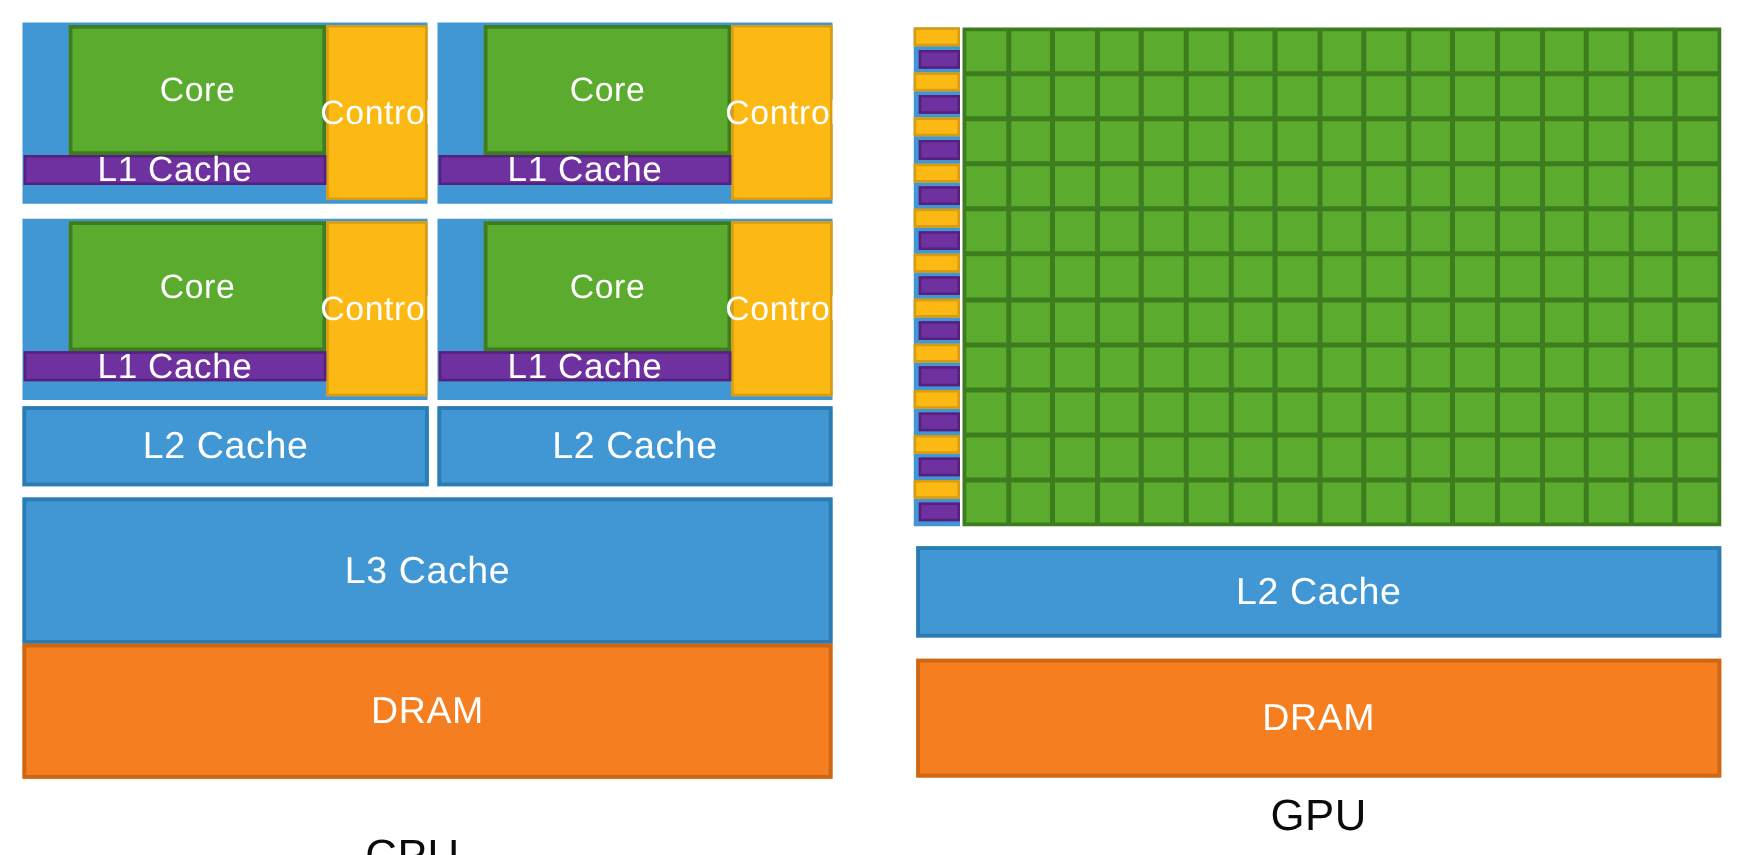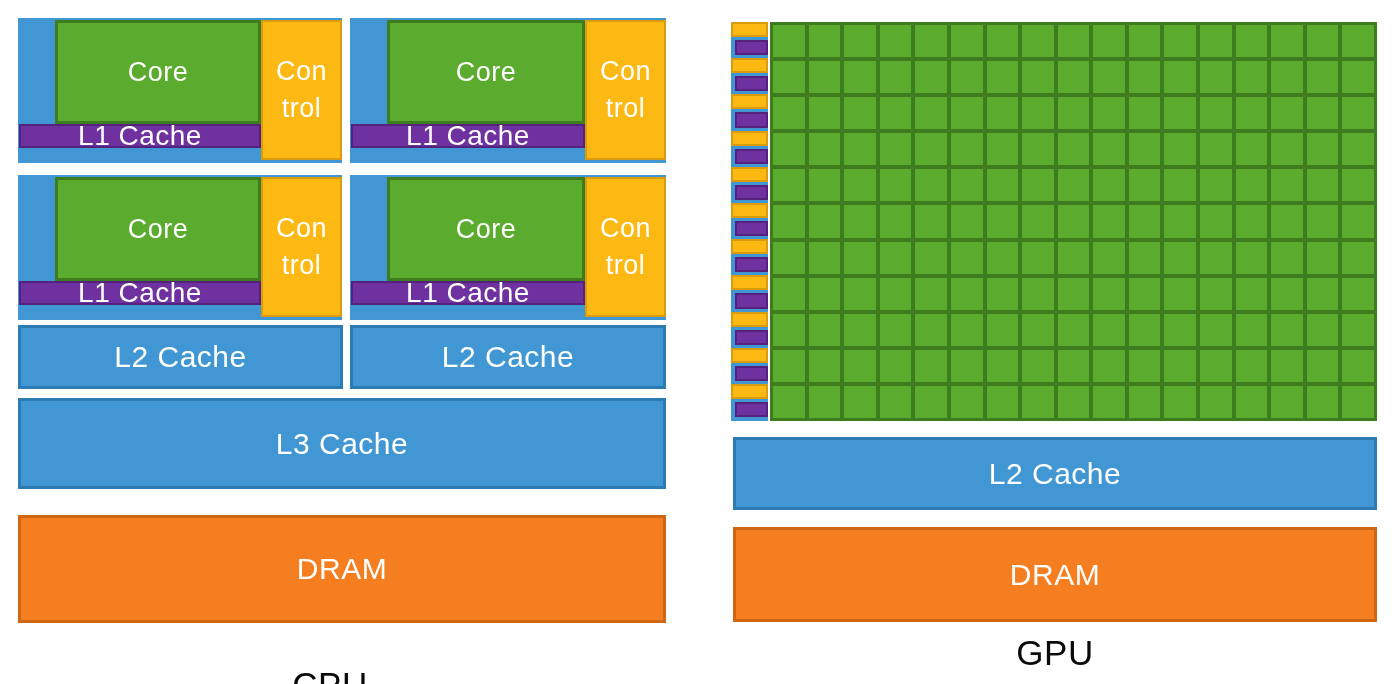--- a/index.html
+++ b/index.html
@@ -20,39 +20,39 @@
   .cg1{left:18px;top:18px;width:324px;height:145px;}
   .cg2{left:350px;top:18px;width:316px;height:145px;}
   .cg3{left:18px;top:175px;width:324px;height:145px;}
   .cg4{left:350px;top:175px;width:316px;height:145px;}
 
   .core-block{position:absolute;left:4px;top:2px;right:81px;height:104px;
     background:var(--core-green);border:3px solid var(--core-green-dark);
     box-sizing:border-box;display:flex;align-items:center;justify-content:center;margin-left:33px;}
   .control-block{position:absolute;right:0;top:2px;width:81px;height:140px;
     background:var(--control-orange);border:2px solid var(--control-orange-dark);
-    box-sizing:border-box;display:flex;flex-direction:column;align-items:center;justify-content:center;text-align:center;}
+    box-sizing:border-box;display:flex;flex-direction:row;align-items:center;justify-content:center;text-align:center;}
   .control-block span{display:block;line-height:37px;}
   .l1-block{position:absolute;left:1px;top:106px;right:81px;height:24px;
     background:var(--cache-purple);border:2px solid var(--cache-purple-dark);
     box-sizing:border-box;display:flex;align-items:center;justify-content:center;}
 
   .wtext{color:var(--text-white);font-size:27px;letter-spacing:.5px;}
   .l1-block .wtext{font-size:28px;}
 
   .mem{background:var(--mem-blue);border:3px solid var(--mem-blue-dark);
     display:flex;align-items:center;justify-content:center;
     color:var(--text-white);font-size:30px;letter-spacing:.5px;}
   .dram{background:var(--dram-orange);border:3px solid var(--dram-orange-dark);
     display:flex;align-items:center;justify-content:center;
     color:var(--text-white);font-size:30px;letter-spacing:.5px;}
 
   .cpu-l2a{left:18px;top:325px;width:325px;height:64px;}
   .cpu-l2b{left:350px;top:325px;width:316px;height:64px;}
-  .cpu-l3{left:18px;top:398px;width:648px;height:91px;}
+  .cpu-l3{left:18px;top:398px;width:648px;height:117px;}
   .cpu-dram{left:18px;top:515px;width:648px;height:108px;}
 
   .chip-label{position:absolute;text-align:center;color:var(--label-black);
     font-size:35px;letter-spacing:.5px;}
   .cpu-label{left:6px;top:631px;width:648px;margin-top:34px;}
   .gpu-label{left:733px;top:633px;width:644px;}
 
   
   .stripe-col{position:absolute;left:731px;top:22px;width:37px;height:399px;
     background:var(--mem-blue);display:flex;flex-direction:column;gap:3px;

